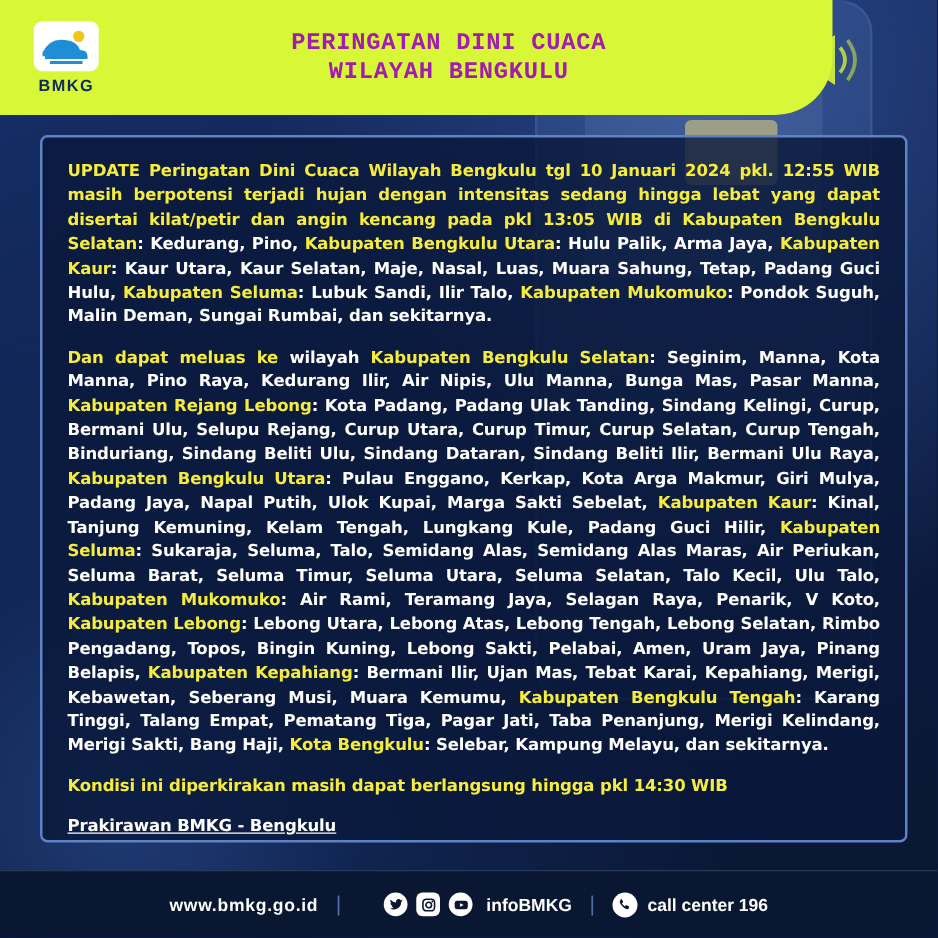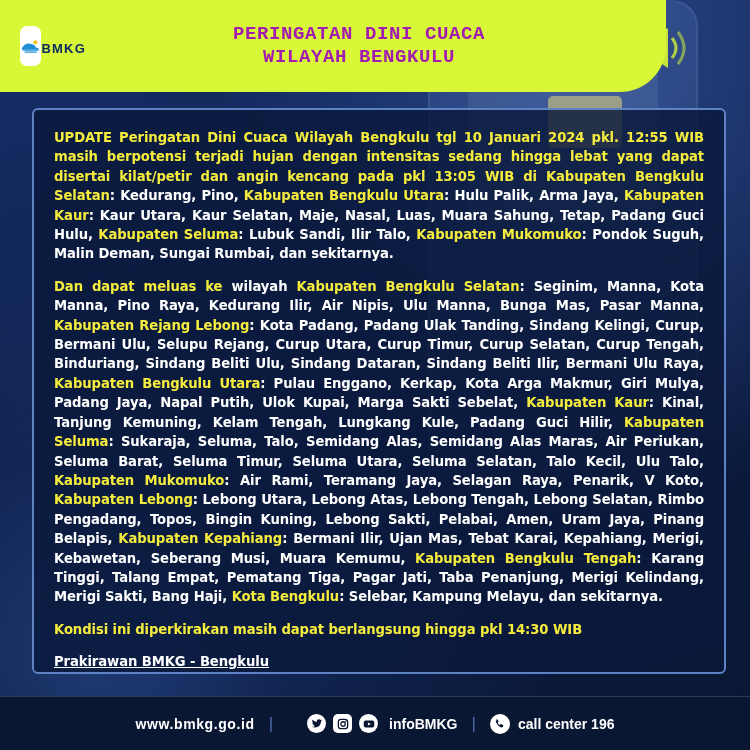--- a/index.html
+++ b/index.html
@@ -50,21 +50,21 @@
     position: absolute; left: 0; top: 0;
     width: 666px; height: 92px;
     background: #d8f736;
     border-bottom-right-radius: 46px;
     border-top-right-radius: 0;
     display: flex; align-items: center;
     z-index: 4;
   }
   .logo-box {
     width: 86px; height: 92px;
-    display: flex; flex-direction: row;
+    display: flex; flex-direction: column;
     align-items: center; justify-content: center;
     flex: 0 0 86px;
     padding-left: 20px;
   }
   .logo-badge {
     width: 52px; height: 40px;
     background: #ffffff;
     border-radius: 7px;
     display: flex; align-items: center; justify-content: center;
     overflow: hidden;

